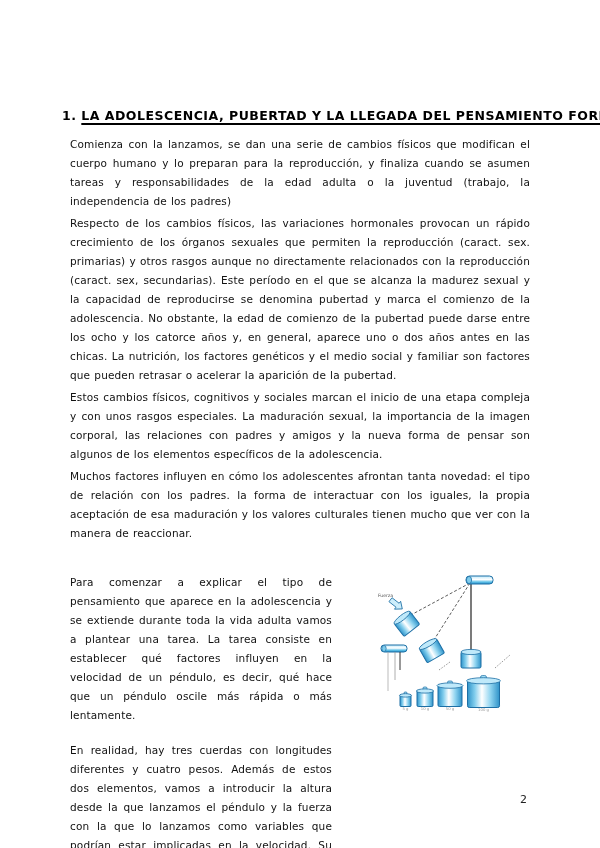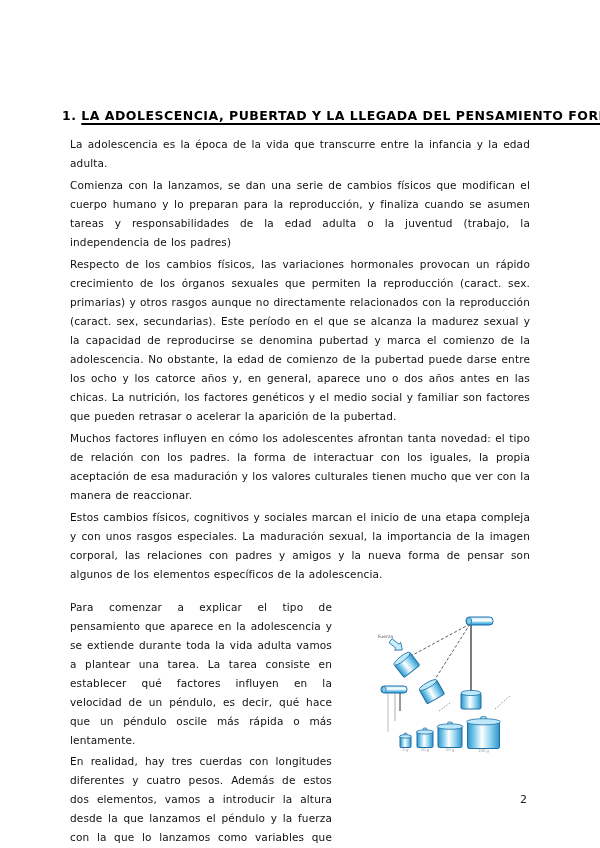--- a/index.html
+++ b/index.html
@@ -36,21 +36,21 @@
     letter-spacing:0.15px;
     word-spacing:0.6px;
   }
   .two-col {
     display:flex;
     gap:8px;
     margin-top:14px;
     margin-right:-40px;
   }
   .col-text { width:262px; flex:0 0 262px; }
-  .col-text .para { margin-bottom:2px; }
+  .col-text .para { margin-bottom:2px;margin-top:16px; }
   .col-fig {
     flex:1;
     display:flex;
     justify-content:flex-end;
     align-items:flex-start;
   }
   .page-number {
     position:absolute;
     left:520px; top:793px;
     font-size:11px;
@@ -59,25 +59,24 @@
   svg text { font-family:"DejaVu Sans", sans-serif; }
 </style>
 </head>
 <body>
 
 <div class="page">
   <div class="content">
 
     <h1 class="doc-title"><span>1.</span> <span class="u">LA ADOLESCENCIA, PUBERTAD Y LA LLEGADA DEL PENSAMIENTO FORMAL</span></h1>
 
-    <p class="para">La adolescencia es la época de la vida que transcurre entre la infancia y la edad adulta.</p>
     <p class="para">Comienza con la lanzamos, se dan una serie de cambios físicos que modifican el cuerpo humano y lo preparan para la reproducción, y finaliza cuando se asumen tareas y responsabilidades de la edad adulta o la juventud (trabajo, la independencia de los padres)</p>
     <p class="para">Respecto de los cambios físicos, las variaciones hormonales provocan un rápido crecimiento de los órganos sexuales que permiten la reproducción (caract. sex. primarias) y otros rasgos aunque no directamente relacionados con la reproducción (caract. sex, secundarias). Este período en el que se alcanza la madurez sexual y la capacidad de reproducirse se denomina pubertad y marca el comienzo de la adolescencia. No obstante, la edad de comienzo de la pubertad puede darse entre los ocho y los catorce años y, en general, aparece uno o dos años antes en las chicas. La nutrición, los factores genéticos y el medio social y familiar son factores que pueden retrasar o acelerar la aparición de la pubertad.</p>
+    <p class="para">Estos cambios físicos, cognitivos y sociales marcan el inicio de una etapa compleja y con unos rasgos especiales. La maduración sexual, la importancia de la imagen corporal, las relaciones con padres y amigos y la nueva forma de pensar son algunos de los elementos específicos de la adolescencia.</p>
     <p class="para">Muchos factores influyen en cómo los adolescentes afrontan tanta novedad: el tipo de relación con los padres. la forma de interactuar con los iguales, la propia aceptación de esa maduración y los valores culturales tienen mucho que ver con la manera de reaccionar.</p>
-    <p class="para">Estos cambios físicos, cognitivos y sociales marcan el inicio de una etapa compleja y con unos rasgos especiales. La maduración sexual, la importancia de la imagen corporal, las relaciones con padres y amigos y la nueva forma de pensar son algunos de los elementos específicos de la adolescencia.</p>
 
     <div class="two-col">
       <div class="col-text">
         <p class="para">Para comenzar a explicar el tipo de pensamiento que aparece en la adolescencia y se extiende durante toda la vida adulta vamos a plantear una tarea. La tarea consiste en establecer qué factores influyen en la velocidad de un péndulo, es decir, qué hace que un péndulo oscile más rápida o más lentamente.</p>
         <p class="para">En realidad, hay tres cuerdas con longitudes diferentes y cuatro pesos. Además de estos dos elementos, vamos a introducir la altura desde la que lanzamos el péndulo y la fuerza con la que lo lanzamos como variables que podrían estar implicadas en la velocidad. Su tarea consiste en</p>
       </div>
       <div class="col-fig">
         <svg width="230" height="180" viewBox="0 0 230 180">
           <defs>
             <linearGradient id="cylH" x1="0" y1="0" x2="1" y2="0">

